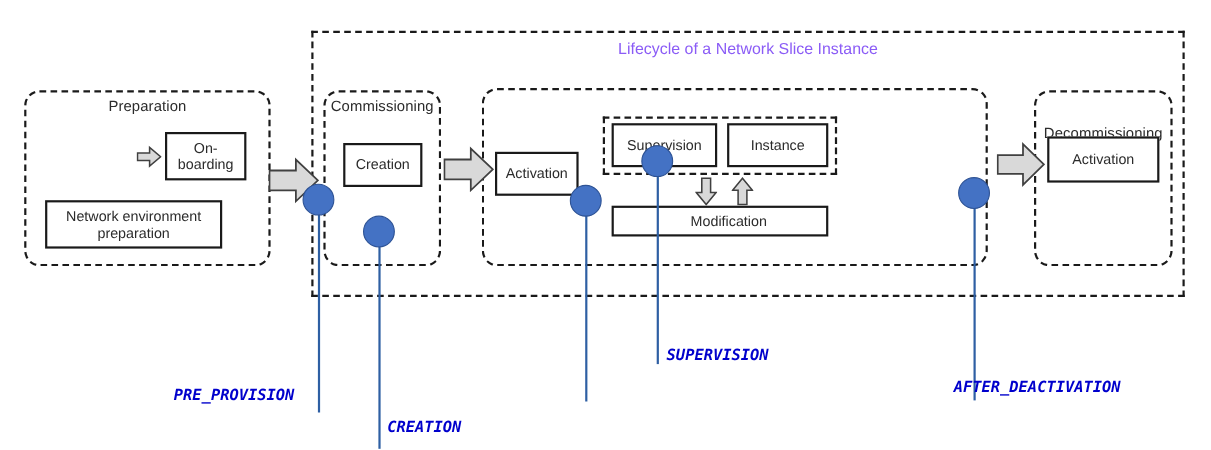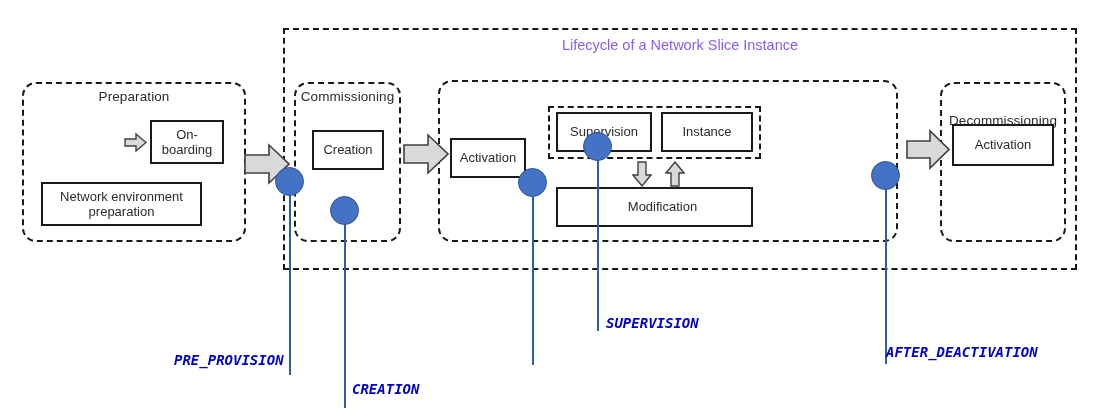--- a/index.html
+++ b/index.html
@@ -175,21 +175,21 @@
       <polygon points="6,1 14,1 14,14 19,14 10,25 1,14 6,14" fill="#D9D9D9" stroke="#404040" stroke-width="1.4" stroke-linejoin="miter"></polygon>
     </svg>
   </div>
 
   <div class="block-arrow" style="left:665px; top:161px; width:20px; height:26px;">
     <svg width="20" height="26" viewBox="0 0 20 26" aria-hidden="true">
       <polygon points="10,1 19,12 14,12 14,25 6,25 6,12 1,12" fill="#D9D9D9" stroke="#404040" stroke-width="1.4" stroke-linejoin="miter"></polygon>
     </svg>
   </div>
 
-  <div class="node" style="left:556px; top:187px; width:197px; height:40px;padding-left:20px;">
+  <div class="node" style="left:556px; top:187px; width:197px; height:28px;padding-left:20px;">
     <span>Modification</span>
   </div>
 
 
   <div class="block-arrow" style="left:906px; top:128px; width:44px; height:43px;">
     <svg width="44" height="43" viewBox="0 0 44 43" aria-hidden="true">
       <polygon points="1,13 24,13 24,3 43,21.5 24,40 24,30 1,30" fill="#D9D9D9" stroke="#404040" stroke-width="1.6" stroke-linejoin="miter"></polygon>
     </svg>
   </div>
 
@@ -205,22 +205,22 @@
   <div class="leader" style="left:532px; top:188px; height:177px;"></div>
   <div class="leader" style="left:597px; top:160px; height:171px;"></div>
   <div class="leader" style="left:885px; top:182px; height:182px;"></div>
 
   <div class="dot" style="left:275px; top:167px; width:29px; height:29px;"></div>
   <div class="dot" style="left:330px; top:196px; width:29px; height:29px;"></div>
   <div class="dot" style="left:518px; top:168px; width:29px; height:29px;"></div>
   <div class="dot" style="left:583px; top:132px; width:29px; height:29px;"></div>
   <div class="dot" style="left:871px; top:161px; width:29px; height:29px;"></div>
 
-  <div class="tag" style="left:158px; top:352px;margin-left:16px;">PRE_PROVISION</div>
+  <div class="tag" style="left:158px; top:352px;">PRE_PROVISION</div>
 
   <div class="tag" style="left:352px; top:381px;">CREATION</div>
 
 
   <div class="tag" style="left:606px; top:315px;">SUPERVISION</div>
 
-  <div class="tag" style="left:886px; top:344px;">AFTER_DEACTIVATION</div>
+  <div class="tag" style="left:867px; top:344px;">AFTER_DEACTIVATION</div>
 
 </div>
 
 </body></html>

